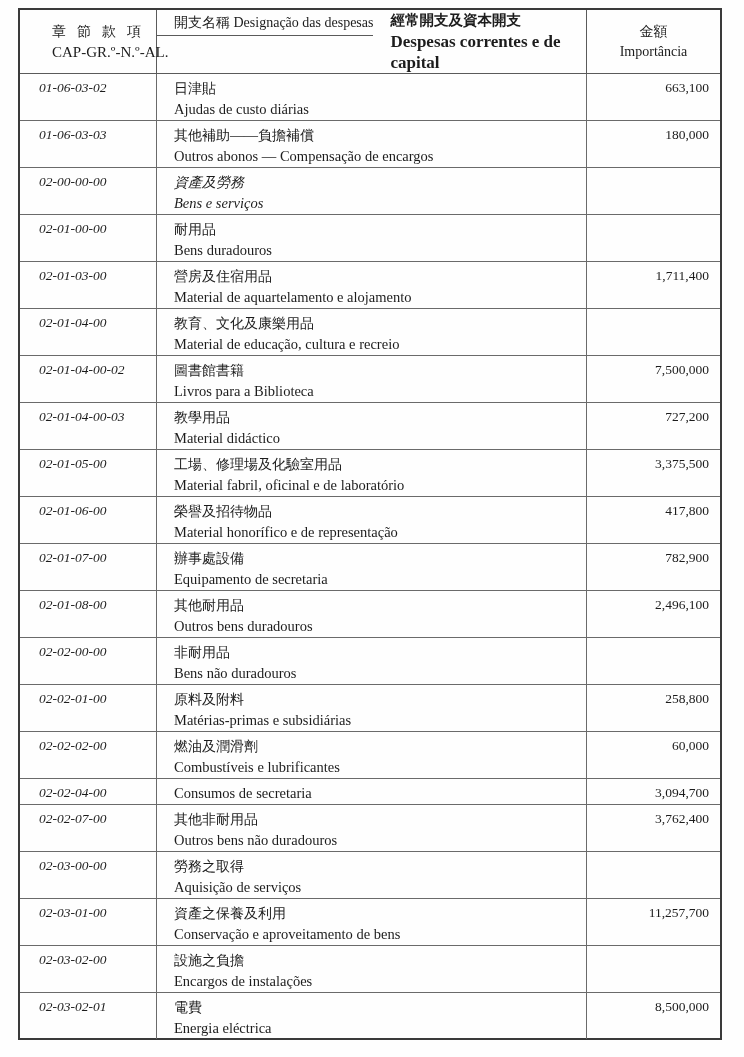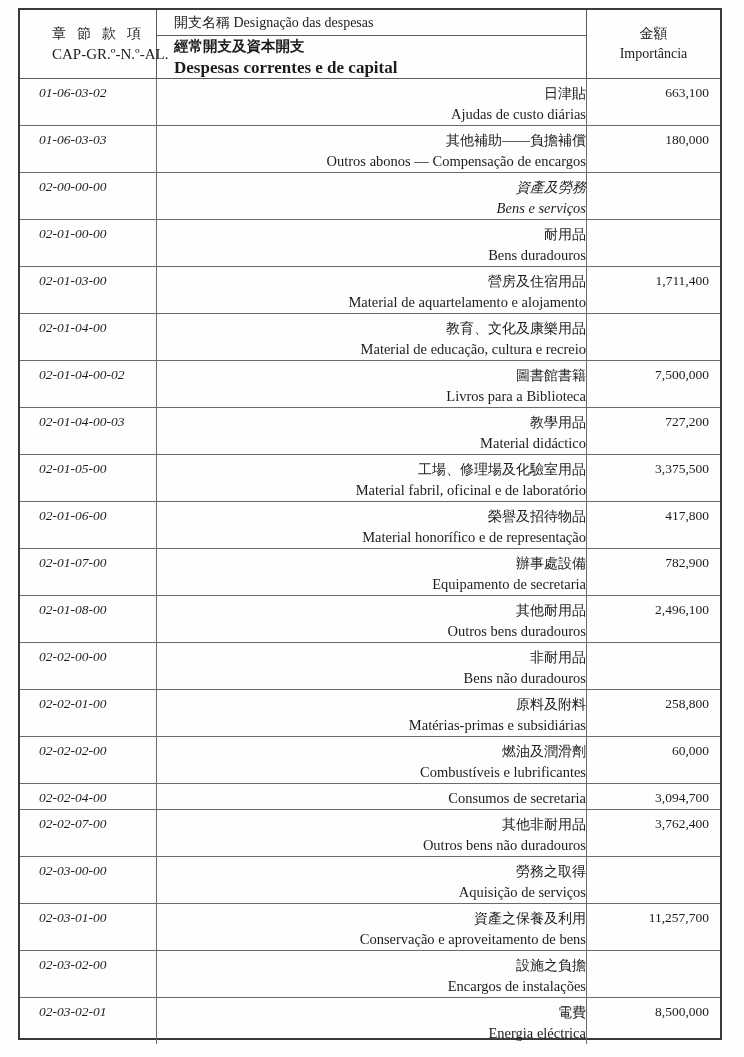--- a/index.html
+++ b/index.html
@@ -48,21 +48,21 @@
   }
   .th-codes .code-head {
     font-size: 15px;
     margin-top: 3px;
     white-space: nowrap;
     text-align: center;
   }
   .th-desc {
     border-right: 1px solid #5a5a5a;
     display: flex;
-    flex-direction: column;
+    flex-direction: row;
   }
   .th-desc-top {
     height: 26px;
     border-bottom: 1px solid #5a5a5a;
     display: flex;
     align-items: center;
     padding-left: 17px;
     font-size: 14px;
   }
   .th-desc-bottom {
@@ -100,21 +100,20 @@
   .cell-code {
     border-right: 1px solid #6a6a6a;
     padding: 6px 0 0 19px;
     font-size: 13.5px;
     white-space: nowrap;
     font-style: italic;
   }
   .cell-desc {
     border-right: 1px solid #6a6a6a;
     padding: 4px 0 0 17px;
-    text-align: right;
   }
   .cell-desc .zh { font-size: 14px; line-height: 21px; }
   .cell-desc .pt { font-size: 14.5px; line-height: 21px; }
   .cell-amount {
     padding: 6px 11px 0 0;
     text-align: right;
     font-size: 13.5px;
   }
   .row.italic .cell-code,
   .row.italic .cell-desc .zh,

